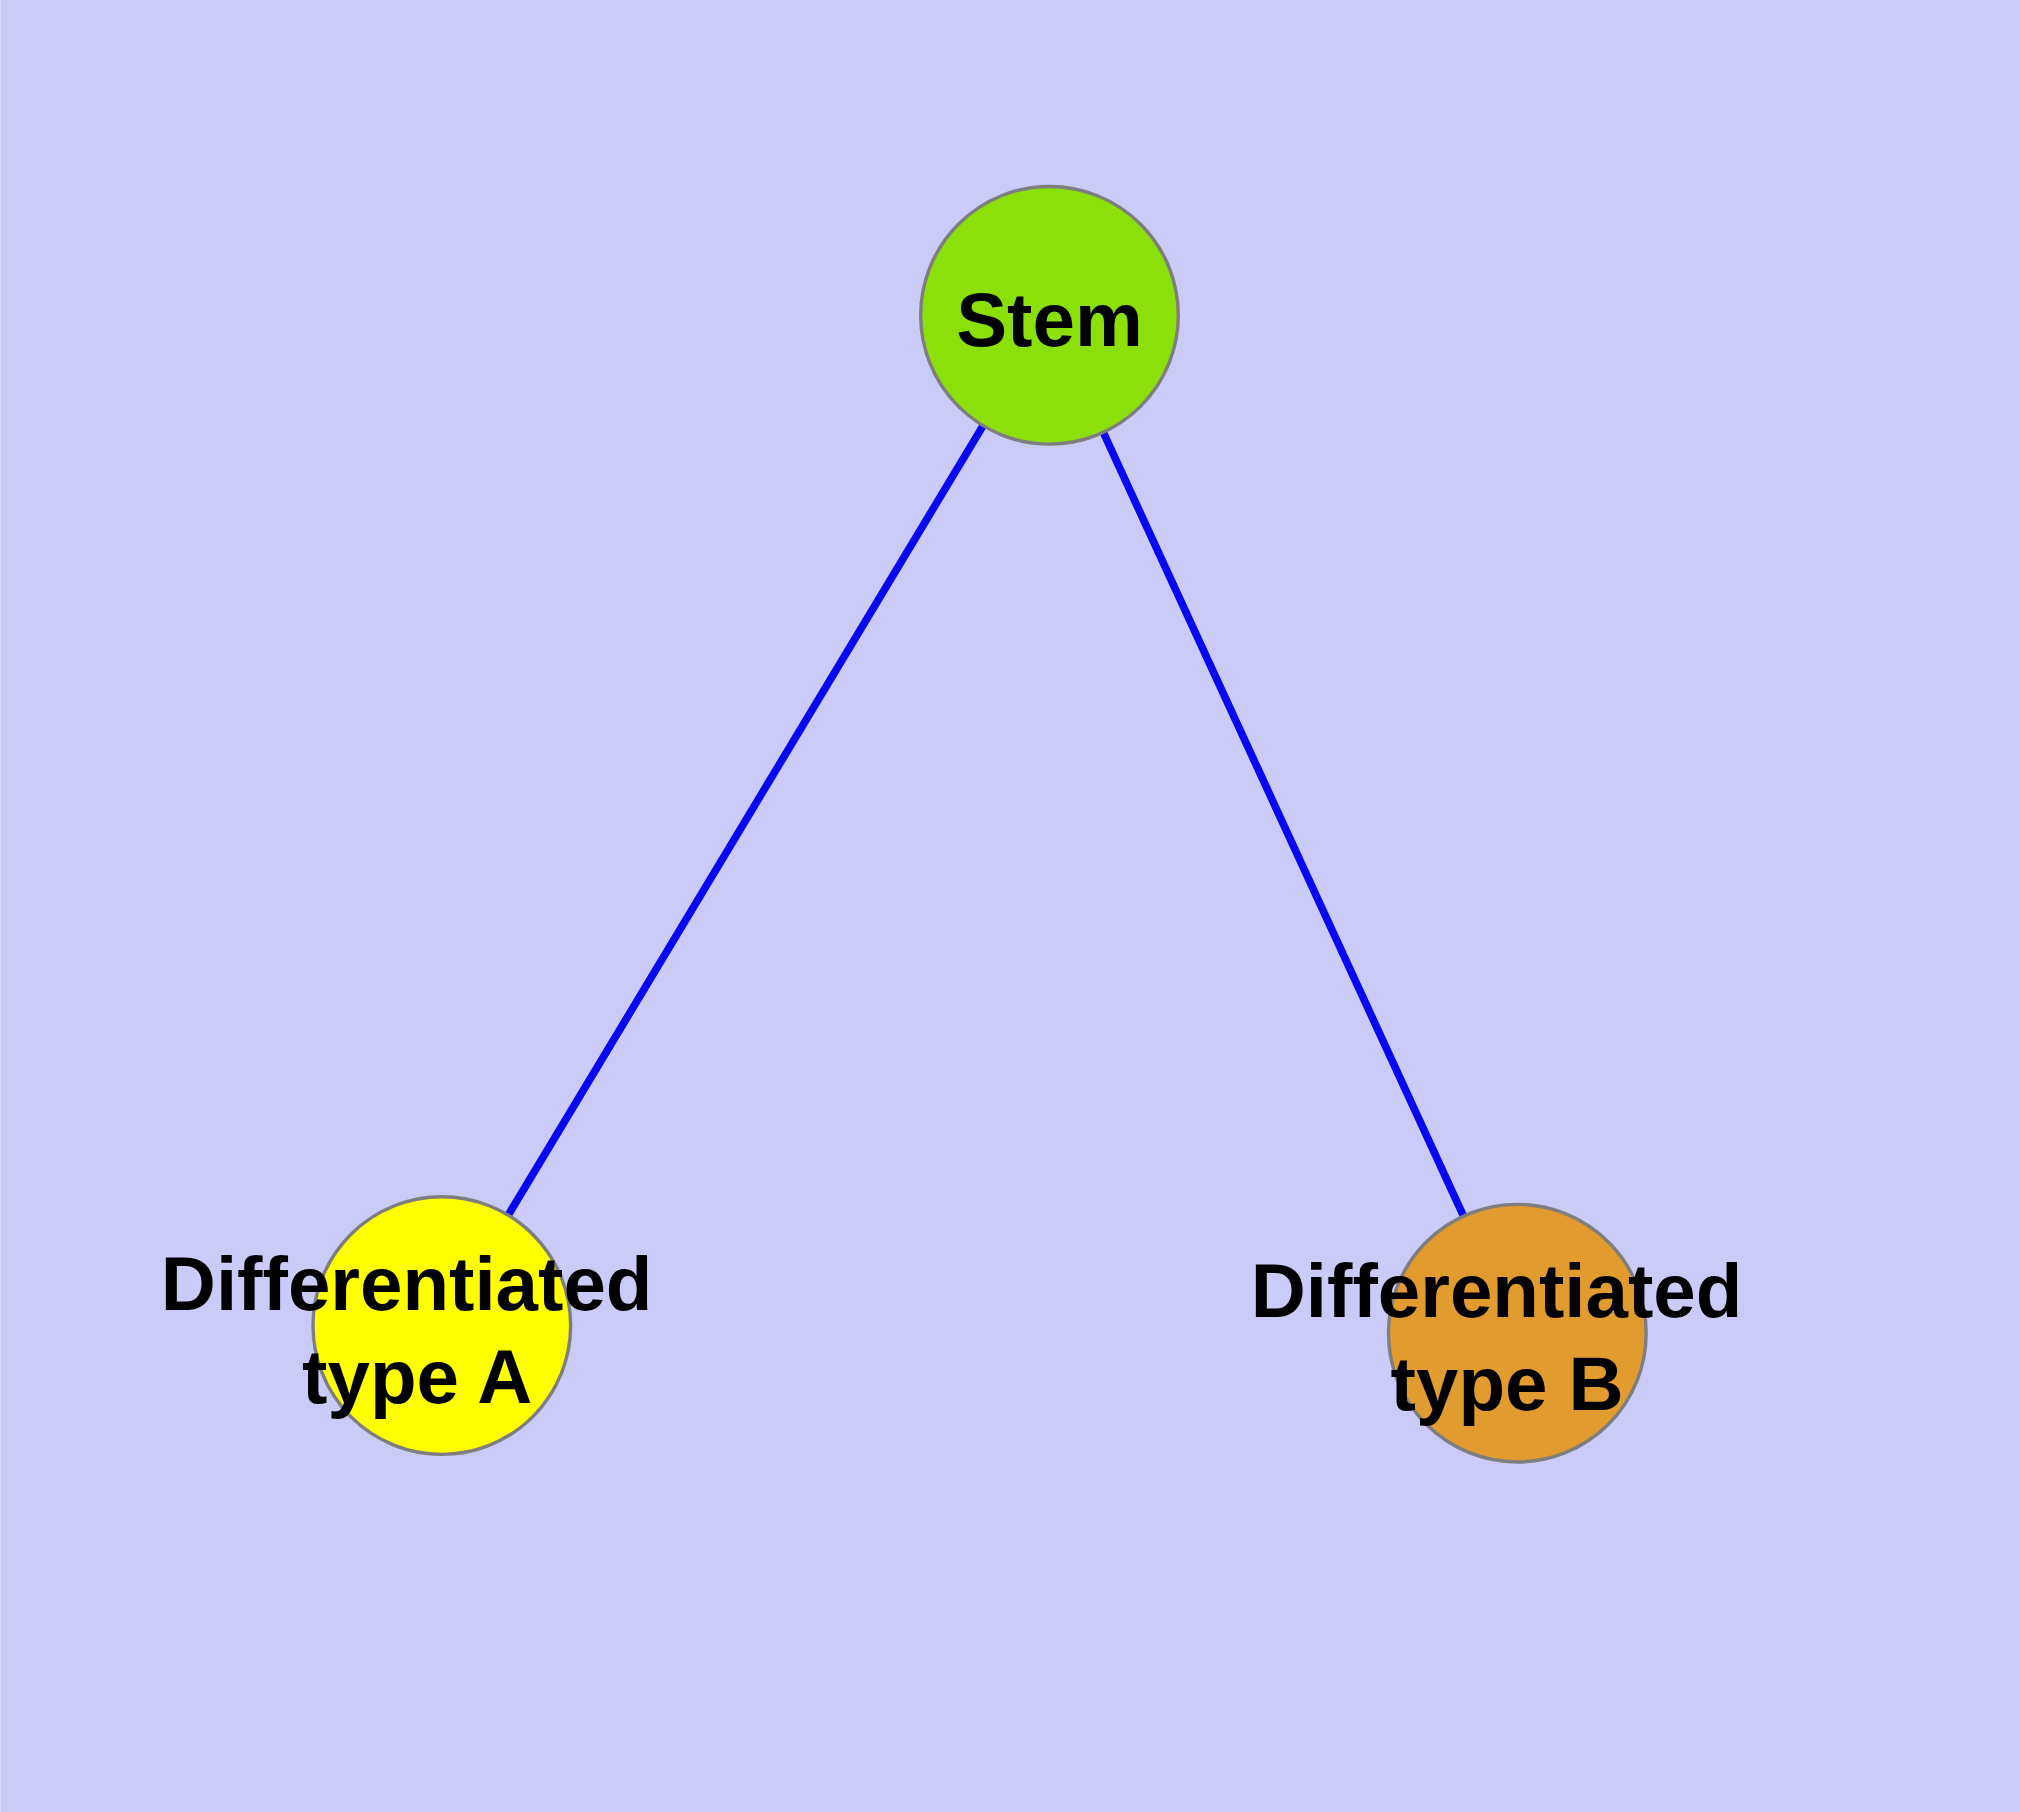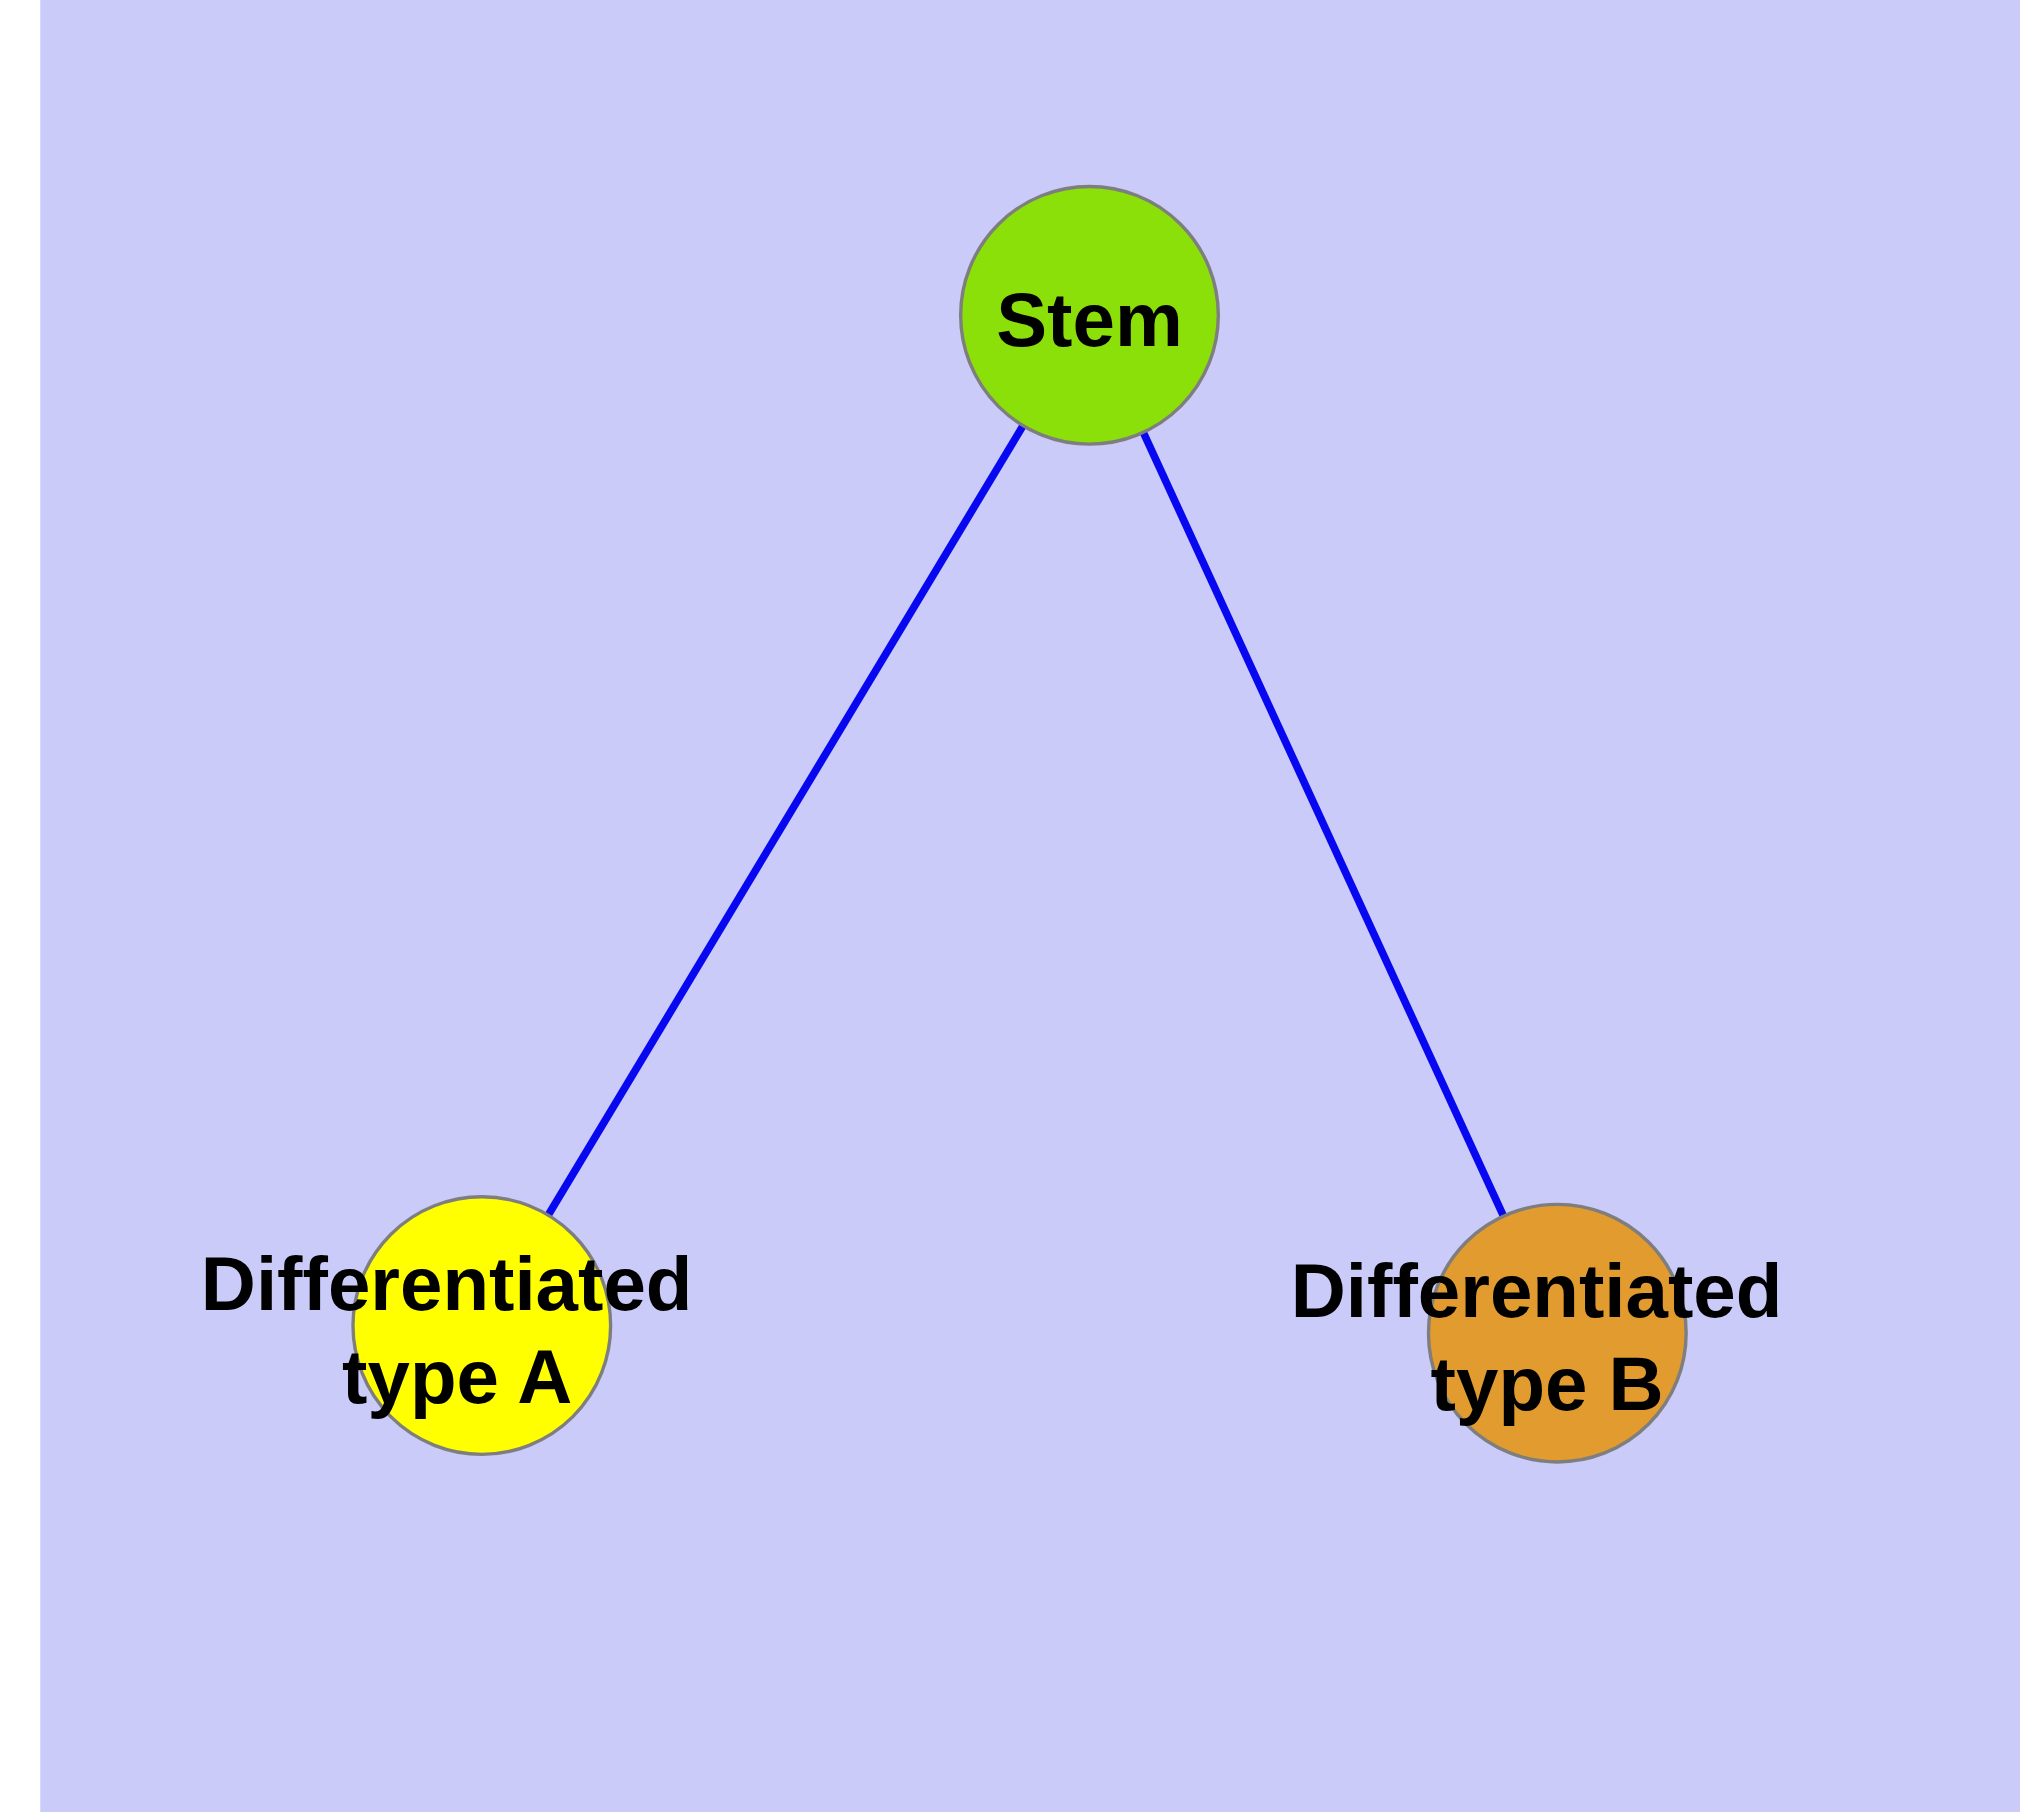--- a/index.html
+++ b/index.html
@@ -6,21 +6,20 @@
     margin: 0;
     padding: 0;
     width: 2021px;
     height: 1812px;
     overflow: hidden;
   }
   .diagram-stage {
     position: relative;
     width: 1685px;
     height: 1812px;
-    padding-left: 40px;
   }
   svg {
     display: block;
   }
   .node-circle {
     stroke-width: 4px;
     cursor: default;
   }
   .edge-line {
     stroke-width: 9px;

